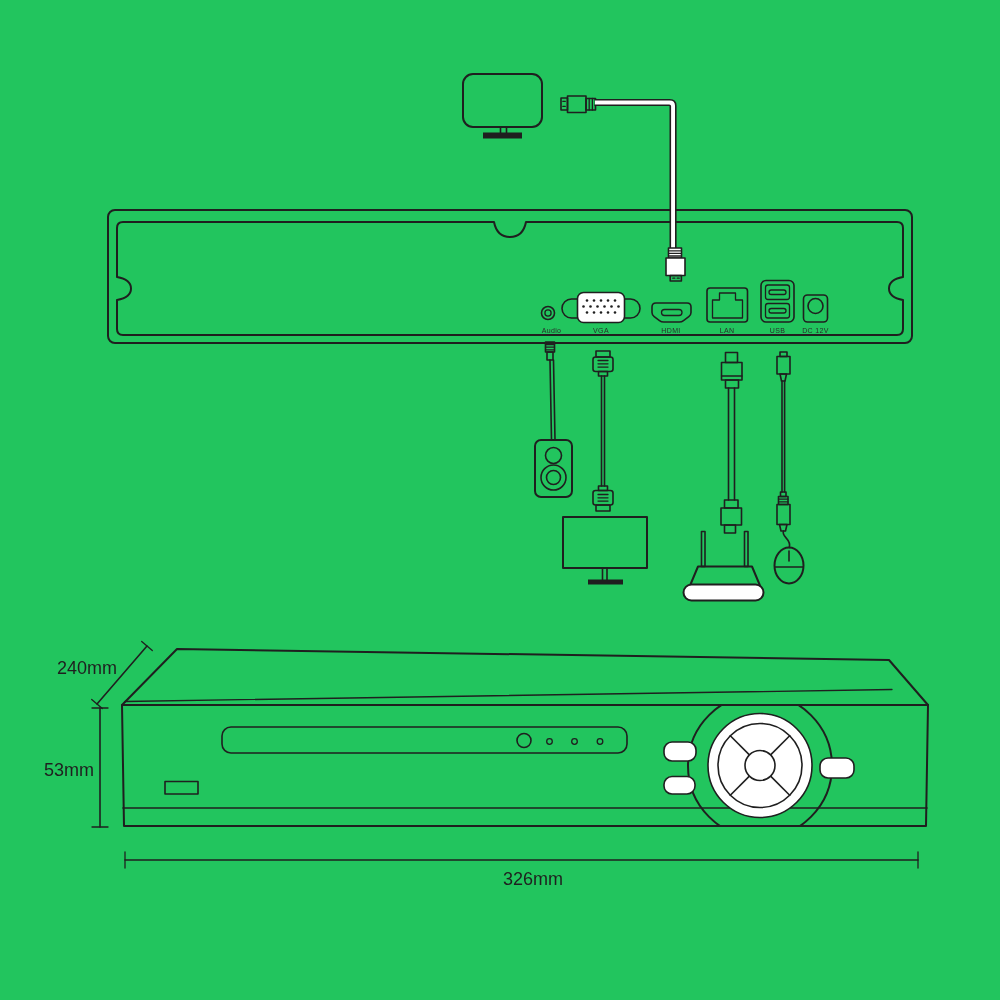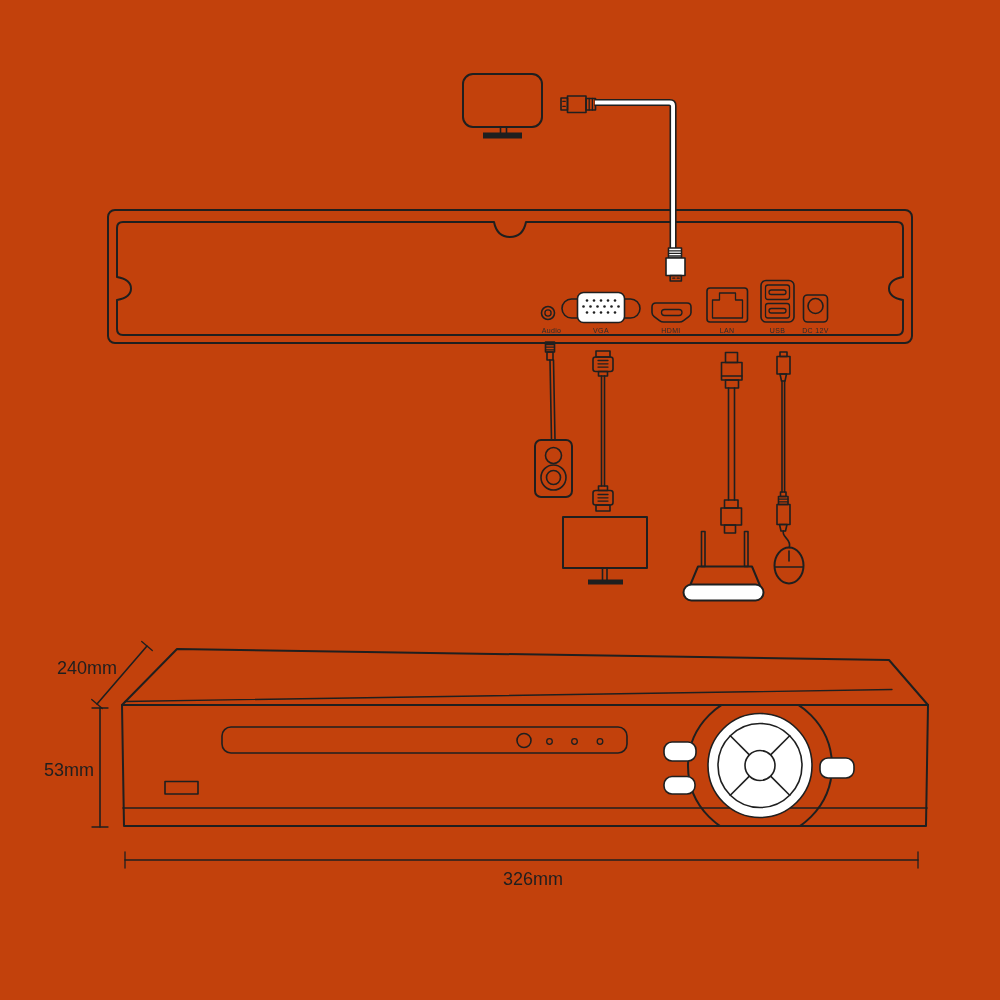--- a/index.html
+++ b/index.html
@@ -1,16 +1,16 @@
 <!DOCTYPE html>
 <html><head>
 <meta charset="utf-8">
 <style>
   html,body{margin:0;padding:0;background:#ffffff;}
-  .page{width:1000px;height:1000px;background:#c2410c;position:relative;overflow:hidden;}
+  .page{width:1000px;height:1000px;background:#22c55e;position:relative;overflow:hidden;}
   svg{display:block;width:1000px;height:1000px;}
   .s  {fill:none;stroke:#1f1f1f;stroke-width:2;stroke-linejoin:round;stroke-linecap:round;}
   .s16{fill:none;stroke:#1f1f1f;stroke-width:1.6;stroke-linejoin:round;stroke-linecap:round;}
   .s13{fill:none;stroke:#1f1f1f;stroke-width:1.3;stroke-linejoin:round;stroke-linecap:round;}
   .fw {fill:#ffffff;}
   .fb {fill:#1f1f1f;stroke:none;}
   text.dim{font-family:"Liberation Sans",sans-serif;font-size:18px;fill:#1f1f1f;}
   text.port{font-family:"Liberation Sans",sans-serif;font-size:7px;letter-spacing:.35px;fill:#2b2b2b;}
 </style>
 </head>

